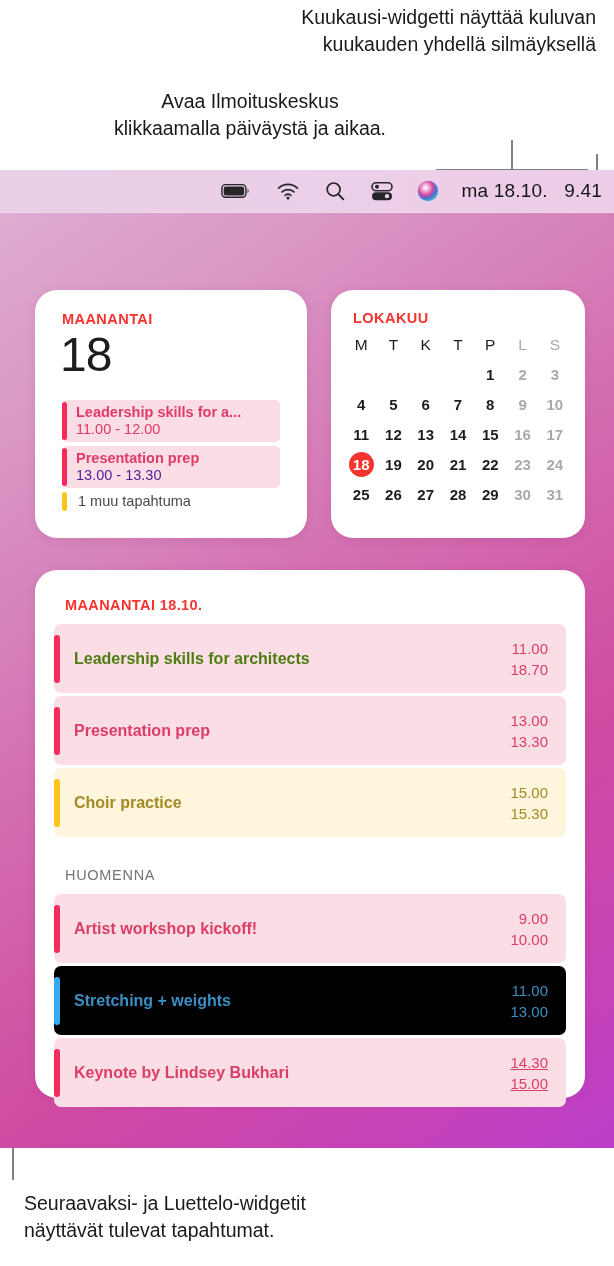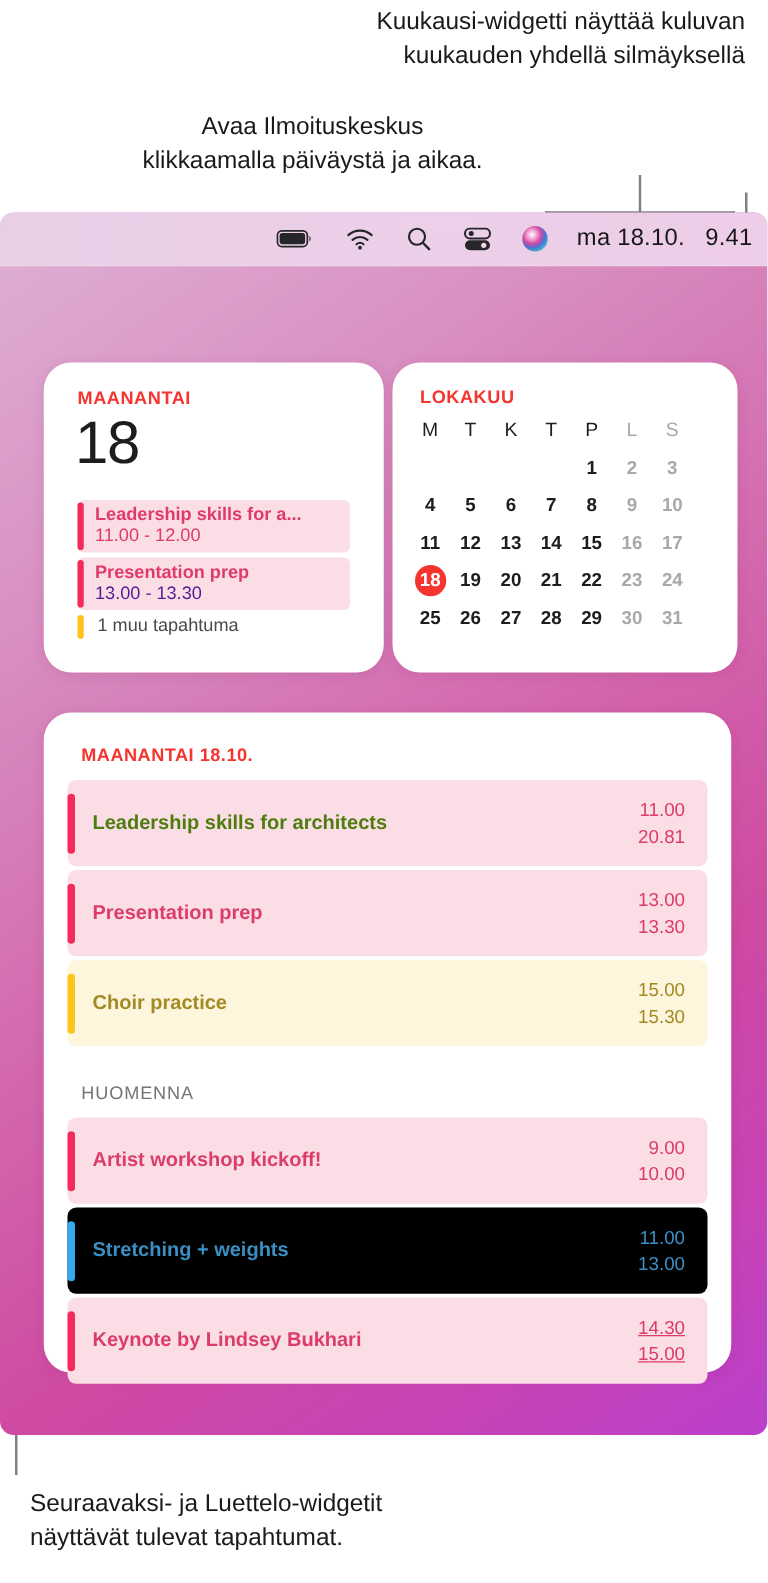--- a/index.html
+++ b/index.html
@@ -35,21 +35,20 @@
     width: 614px; height: 978px;
     background:
       linear-gradient(145deg,
         #dfb0d4 0%,
         #d993c3 22%,
         #d367ad 50%,
         #cf4aa2 70%,
         #c642b8 88%,
         #bb3fcb 100%);
     overflow: hidden;
-    border-radius: 11px;
   }
 
   
   #menubar {
     position: absolute; left: 0; top: 0;
     width: 614px; height: 43px;
     background: linear-gradient(to right, #e8cfe6 0%, #eccfe8 55%, #edcde7 100%);
     display: flex; align-items: center; justify-content: flex-end;
     padding-right: 12px;
     border-bottom: 1px solid rgba(255,255,255,0.18);
@@ -66,21 +65,21 @@
   }
 
   
   .card {
     position: absolute;
     background: #ffffff;
     border-radius: 22px;
     box-shadow: 0 2px 10px rgba(120,30,90,0.13);
   }
   #card-day   { left: 35px;  top: 120px; width: 272px; height: 248px; }
-  #card-month { left: 314px; top: 120px; width: 276px; height: 248px; }
+  #card-month { left: 331px; top: 120px; width: 254px; height: 248px; }
   #card-list  { left: 35px;  top: 400px; width: 550px; height: 528px; }
 
   
   #day-weekday {
     position: absolute; left: 27px; top: 21px;
     color: #f5342f; font-size: 14.5px; font-weight: 700; letter-spacing: .45px;
   }
   #day-number {
     position: absolute; left: 25px; top: 36px;
     color: #1d1d1f; font-size: 48px; font-weight: 300; letter-spacing: -1px;
@@ -317,21 +316,21 @@
 
     <div class="card" id="card-list">
       <div class="list-head" id="list-head-0" style="color: rgb(245, 52, 47);">MAANANTAI 18.10.</div>
       <div class="list-head" id="list-head-1" style="color: rgb(116, 116, 118);">HUOMENNA</div>
 
       <div class="list-ev" id="list-ev-0" style="background: rgb(251, 221, 230);">
         <div class="bar" style="background: rgb(244, 42, 90);"></div>
         <div class="name" style="color: #4d7c0f;">Leadership skills for architects</div>
         <div class="times" style="color: rgb(220, 61, 104);">
           <div>11.00</div>
-          <div>20.81</div>
+          <div>18.70</div>
         </div>
       </div>
 
       <div class="list-ev" id="list-ev-1" style="background: rgb(251, 221, 230);">
         <div class="bar" style="background: rgb(244, 42, 90);"></div>
         <div class="name" style="color: rgb(220, 61, 104);">Presentation prep</div>
         <div class="times" style="color: rgb(220, 61, 104);">
           <div>13.00</div>
           <div>13.30</div>
         </div>

